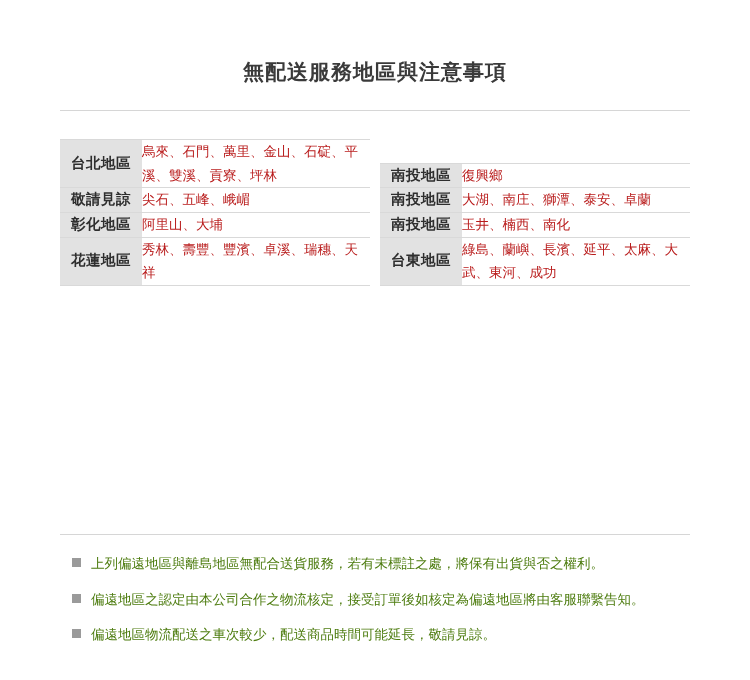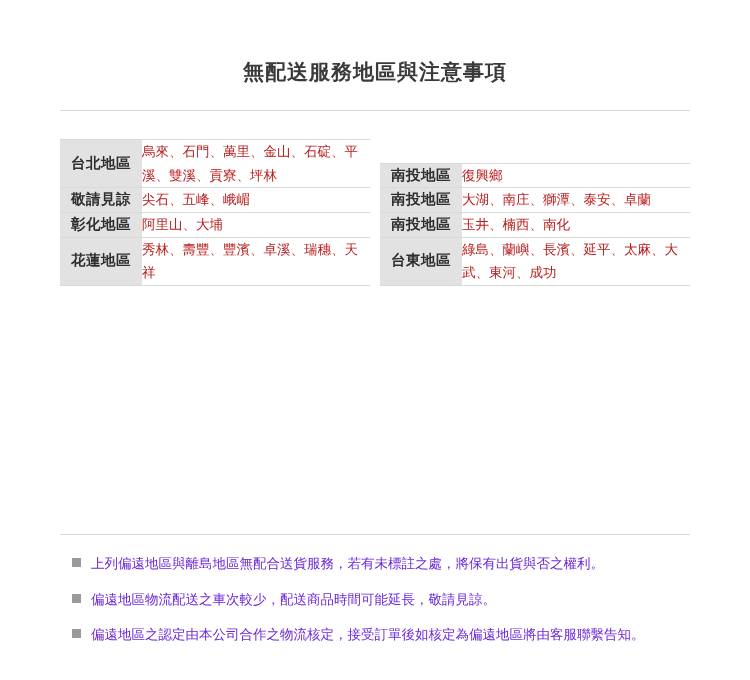--- a/index.html
+++ b/index.html
@@ -80,21 +80,21 @@
   }
   .notes-rule {
     height: 1px;
     background: #d6d6d6;
     margin-bottom: 18px;
   }
   .note {
     display: flex;
     align-items: flex-start;
     font-size: 13.5px;
-    color: #6d28d9;
+    color: #4d7c0f;
     line-height: 1.6;
     margin: 0 0 14px 12px;
   }
   .note:last-child {
     margin-bottom: 0;
   }
   .note-marker {
     width: 9px;
     height: 9px;
     background: #9a9a9a;
@@ -162,21 +162,21 @@
   </div>
 
   <div class="notes">
     <div class="notes-rule"></div>
     <div class="note">
       <span class="note-marker"></span>
       <span>上列偏遠地區與離島地區無配合送貨服務，若有未標註之處，將保有出貨與否之權利。</span>
     </div>
     <div class="note">
       <span class="note-marker"></span>
-      <span>偏遠地區物流配送之車次較少，配送商品時間可能延長，敬請見諒。</span>
+      <span>偏遠地區之認定由本公司合作之物流核定，接受訂單後如核定為偏遠地區將由客服聯繫告知。</span>
     </div>
     <div class="note">
       <span class="note-marker"></span>
-      <span>偏遠地區之認定由本公司合作之物流核定，接受訂單後如核定為偏遠地區將由客服聯繫告知。</span>
+      <span>偏遠地區物流配送之車次較少，配送商品時間可能延長，敬請見諒。</span>
     </div>
   </div>
 
 </div>
 
 </body></html>

